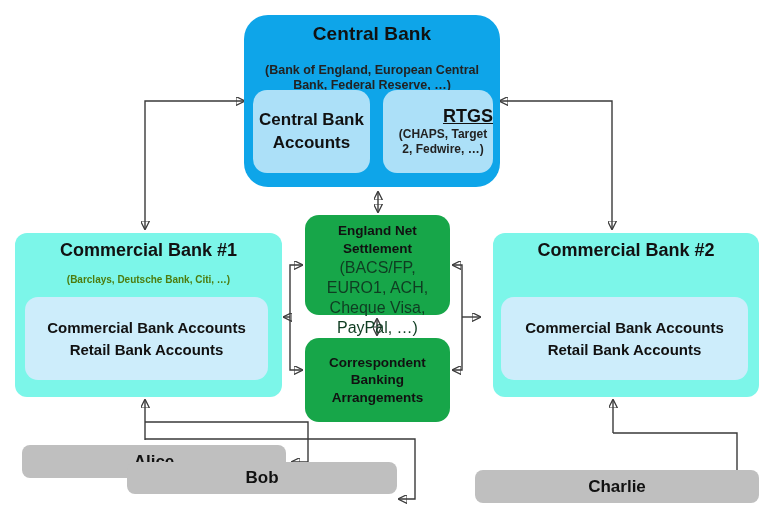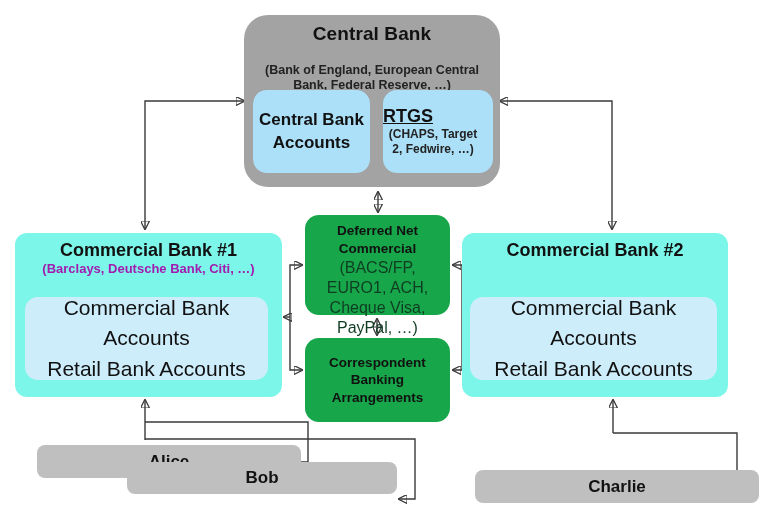--- a/index.html
+++ b/index.html
@@ -3,46 +3,46 @@
 <meta charset="utf-8">
 <style>
   html,body{margin:0;padding:0;background:#ffffff;}
   .canvas{
     position:relative;width:763px;height:527px;background:#ffffff;
     font-family:"Liberation Sans", sans-serif;color:#111;overflow:hidden;
   }
   .canvas *{box-sizing:border-box;}
   .box{position:absolute;text-align:center;}
   
-  .central{left:244px;top:15px;width:256px;height:172px;background:#a3a3a3;border-radius:24px;}
+  .central{left:244px;top:15px;width:256px;height:172px;background:#0ea5e9;border-radius:24px;}
   .central .t1{font-size:19px;font-weight:700;margin-top:8px;letter-spacing:.1px;}
   .central .t2{font-size:12.5px;font-weight:600;line-height:1.18;color:#222;width:236px;margin:18px auto 0;}
-  .innerblue{position:absolute;background:#ACE0F8;border-radius:14px;display:flex;flex-direction:column;align-items:flex-start;justify-content:center;}
+  .innerblue{position:absolute;background:#ACE0F8;border-radius:14px;display:flex;flex-direction:column;align-items:flex-end;justify-content:center;}
   .cba-accounts{left:9px;top:75px;width:117px;height:83px;font-size:17px;line-height:1.3;font-weight:700;}
   .rtgs{left:139px;top:75px;width:110px;height:83px;}
   .rtgs .rt1{font-size:18px;font-weight:700;text-decoration:underline;}
   .rtgs .rt2{font-size:12px;font-weight:600;line-height:1.25;color:#222;margin-top:0;width:100px;}
   
   .commercial{background:#7CF6E9;border-radius:12px;height:164px;top:233px;}
   .cb1{left:15px;width:267px;}
-  .cb2{left:462px;width:266px;}
+  .cb2{left:493px;width:266px;}
   .commercial .t1{font-size:18px;font-weight:700;margin-top:7px;}
-  .commercial .t2{font-size:13px;font-weight:600;color:#a21caf;margin-top:0;}
-  .cbinner{position:absolute;background:#CDEDFB;border-radius:13px;top:64px;height:83px;display:flex;flex-direction:column;align-items:center;justify-content:center;font-size:21px;font-weight:400;line-height:1.45;}
+  .commercial .t2{font-size:10px;font-weight:600;color:#4d7c0f;margin-top:13px;}
+  .cbinner{position:absolute;background:#CDEDFB;border-radius:13px;top:64px;height:83px;display:flex;flex-direction:column;align-items:center;justify-content:center;font-size:15px;font-weight:700;line-height:1.45;}
   .cb1 .cbinner{left:10px;width:243px;}
   .cb2 .cbinner{left:8px;width:247px;}
   
   .green{background:#17A649;border-radius:14px;left:305px;width:145px;}
   .dns{top:215px;height:100px;padding-top:7px;}
   .green .t1{font-size:13.5px;font-weight:700;line-height:1.3;}
   .green .t2{font-size:16px;font-weight:400;line-height:1.24;color:#0f3d22;margin:1px auto 0;width:122px;}
   .corr{top:338px;height:84px;display:flex;align-items:center;justify-content:center;}
   
   .customer{background:#BFBFBF;border-radius:8px;display:flex;align-items:center;justify-content:center;font-size:17px;font-weight:700;height:33px;}
-  .alice{left:37px;top:445px;width:264px;}
+  .alice{left:22px;top:445px;width:264px;}
   .bob{left:127px;top:462px;width:270px;height:32px;}
   .charlie{left:475px;top:470px;width:284px;}
   
   .arrows{position:absolute;left:0;top:0;width:763px;height:527px;pointer-events:none;}
   .arrows path{fill:none;stroke:#3a3a3a;stroke-width:1.4;}
 </style>
 </head>
 <body>
 
 <div class="canvas">
@@ -91,21 +91,21 @@
 
   <div class="box commercial cb2">
     <div class="t1">Commercial Bank #2</div>
     <div class="cbinner">
       <div>Commercial Bank Accounts</div>
       <div>Retail Bank Accounts</div>
     </div>
   </div>
 
   <div class="box green dns">
-    <div class="t1">Deferred Net Commercial</div>
+    <div class="t1">England Net Settlement</div>
     <div class="t2">(BACS/FP, EURO1, ACH, Cheque Visa, PayPal, …)</div>
   </div>
 
   <div class="box green corr">
     <div class="t1">Correspondent Banking Arrangements</div>
   </div>
 
   <div class="box customer alice">
     <span>Alice</span>
   </div>

